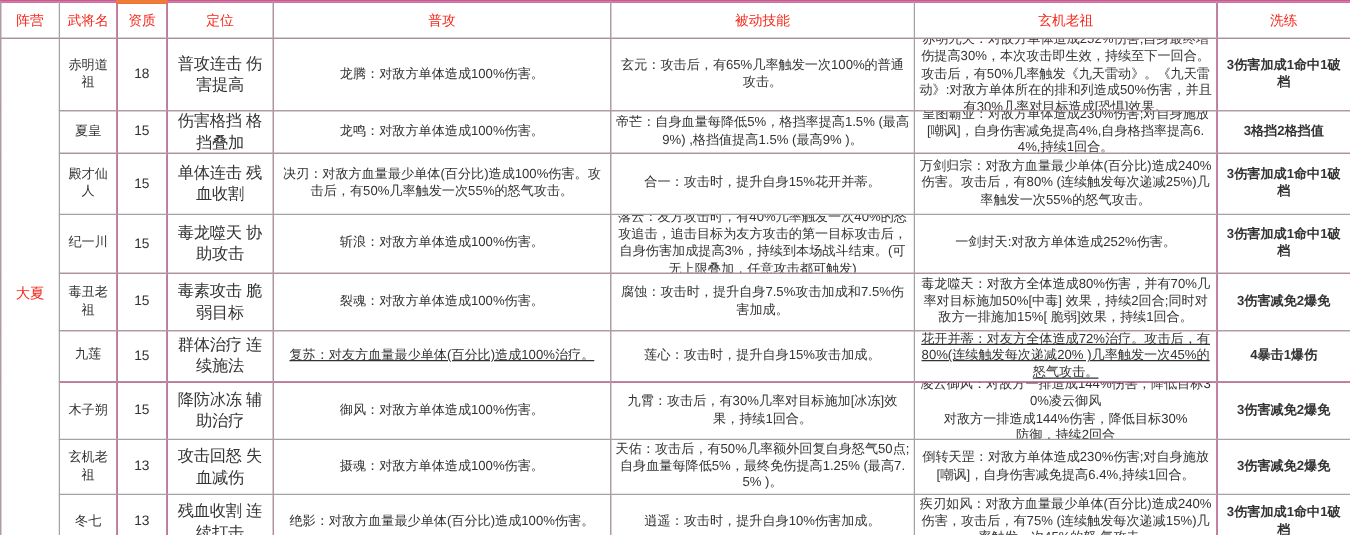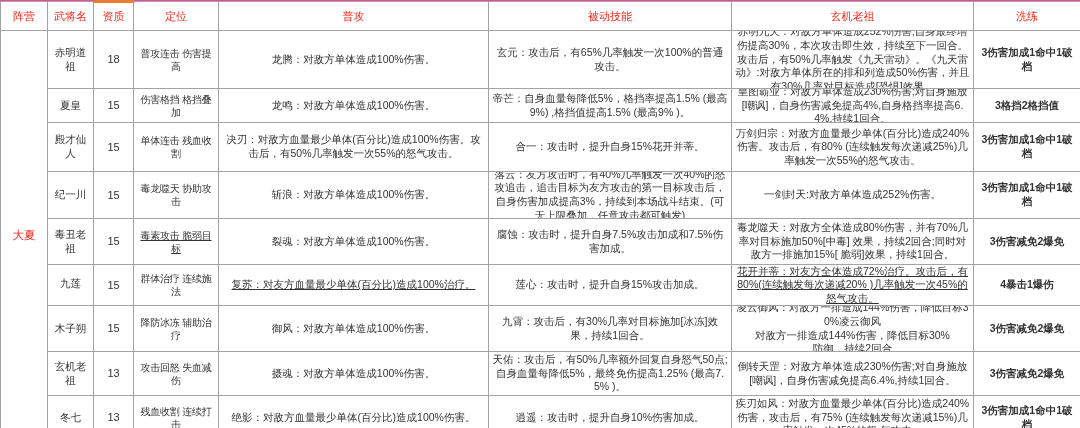--- a/index.html
+++ b/index.html
@@ -50,21 +50,21 @@
     line-height: 1.3;
     color: #333333;
     word-break: break-all;
   }
   .faction-cell {
     color: #f5281b;
     font-size: 11.5px;
   }
   .name-cell { font-size: 10.5px; }
   .apt-cell { font-size: 11px; }
-  .role-cell { font-size: 10px; letter-spacing: -0.2px; }
+  .role-cell { font-size: 13px; letter-spacing: -0.2px; }
   .refine-cell { font-size: 10.5px; font-weight: bold; }
 </style>
 </head>
 <body>
 
 <div class="sheet">
   <table class="generals">
     <colgroup>
       <col style="width:47px">
       <col style="width:46px">
@@ -184,21 +184,21 @@
           </td>
   </tr>
         <tr>
     <td>
             <div class="cell name-cell" style="height: 45px;">毒丑老祖</div>
           </td>
     <td>
             <div class="cell apt-cell" style="height: 45px;">15</div>
           </td>
     <td>
-            <div class="cell role-cell" style="height: 45px; text-decoration: underline;">毒素攻击 脆弱目标</div>
+            <div class="cell role-cell" style="height: 45px;">毒素攻击 脆弱目标</div>
           </td>
     <td>
             <div class="cell" style="height: 45px;">裂魂：对敌方单体造成100%伤害。</div>
           </td>
     <td>
             <div class="cell" style="height: 45px;">腐蚀：攻击时，提升自身7.5%攻击加成和7.5%伤害加成。</div>
           </td>
     <td>
             <div class="cell" style="height: 45px;">毒龙噬天：对敌方全体造成80%伤害，并有70%几率对目标施加50%[中毒] 效果，持续2回合;同时对敌方一排施加15%[ 脆弱]效果，持续1回合。</div>
           </td>

